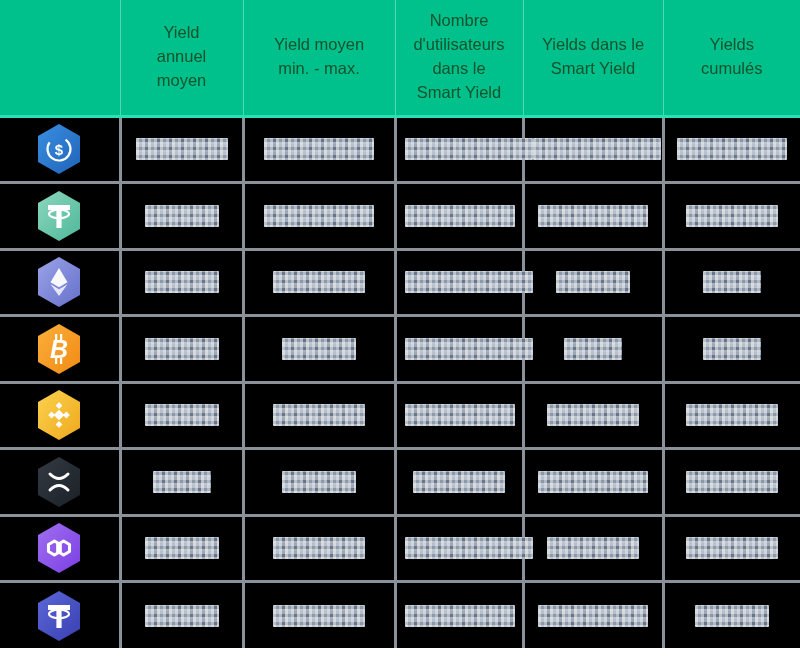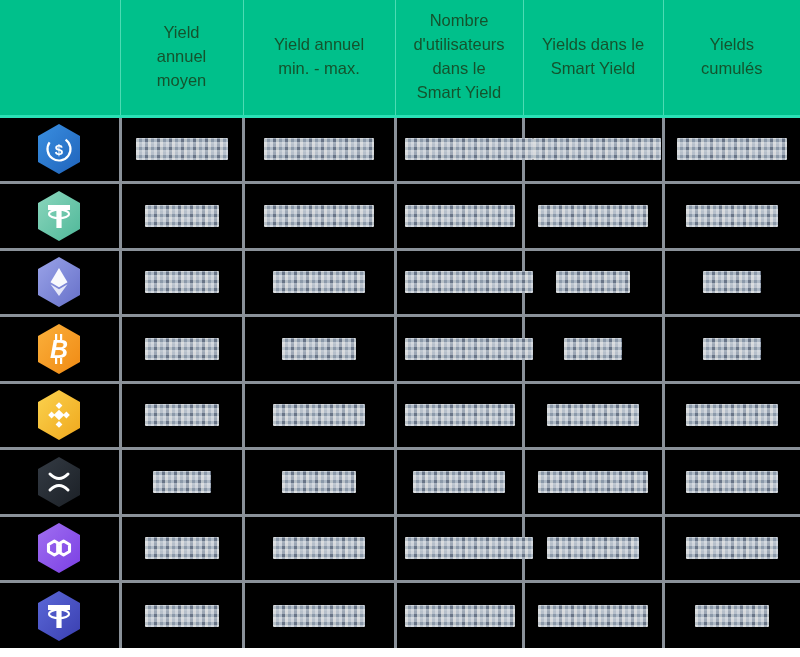--- a/index.html
+++ b/index.html
@@ -104,21 +104,21 @@
 </style>
 </head>
 <body>
 
 <div class="table-wrap">
 <table class="yield-table">
   <thead>
     <tr>
       <th class="col-asset"></th>
       <th class="col-avg">Yield annuel moyen</th>
-      <th class="col-minmax">Yield annuel min. - max.</th>
+      <th class="col-minmax">Yield moyen min. - max.</th>
       <th class="col-users">Nombre d'utilisateurs dans le Smart Yield</th>
       <th class="col-total">Yields dans le Smart Yield</th>
       <th class="col-cum">Yields cumulés</th>
     </tr>
   </thead>
   <tbody id="table-body">
         <tr>
           <td class="col-asset">
             <div class="asset-cell">
               <span class="hexicon">

